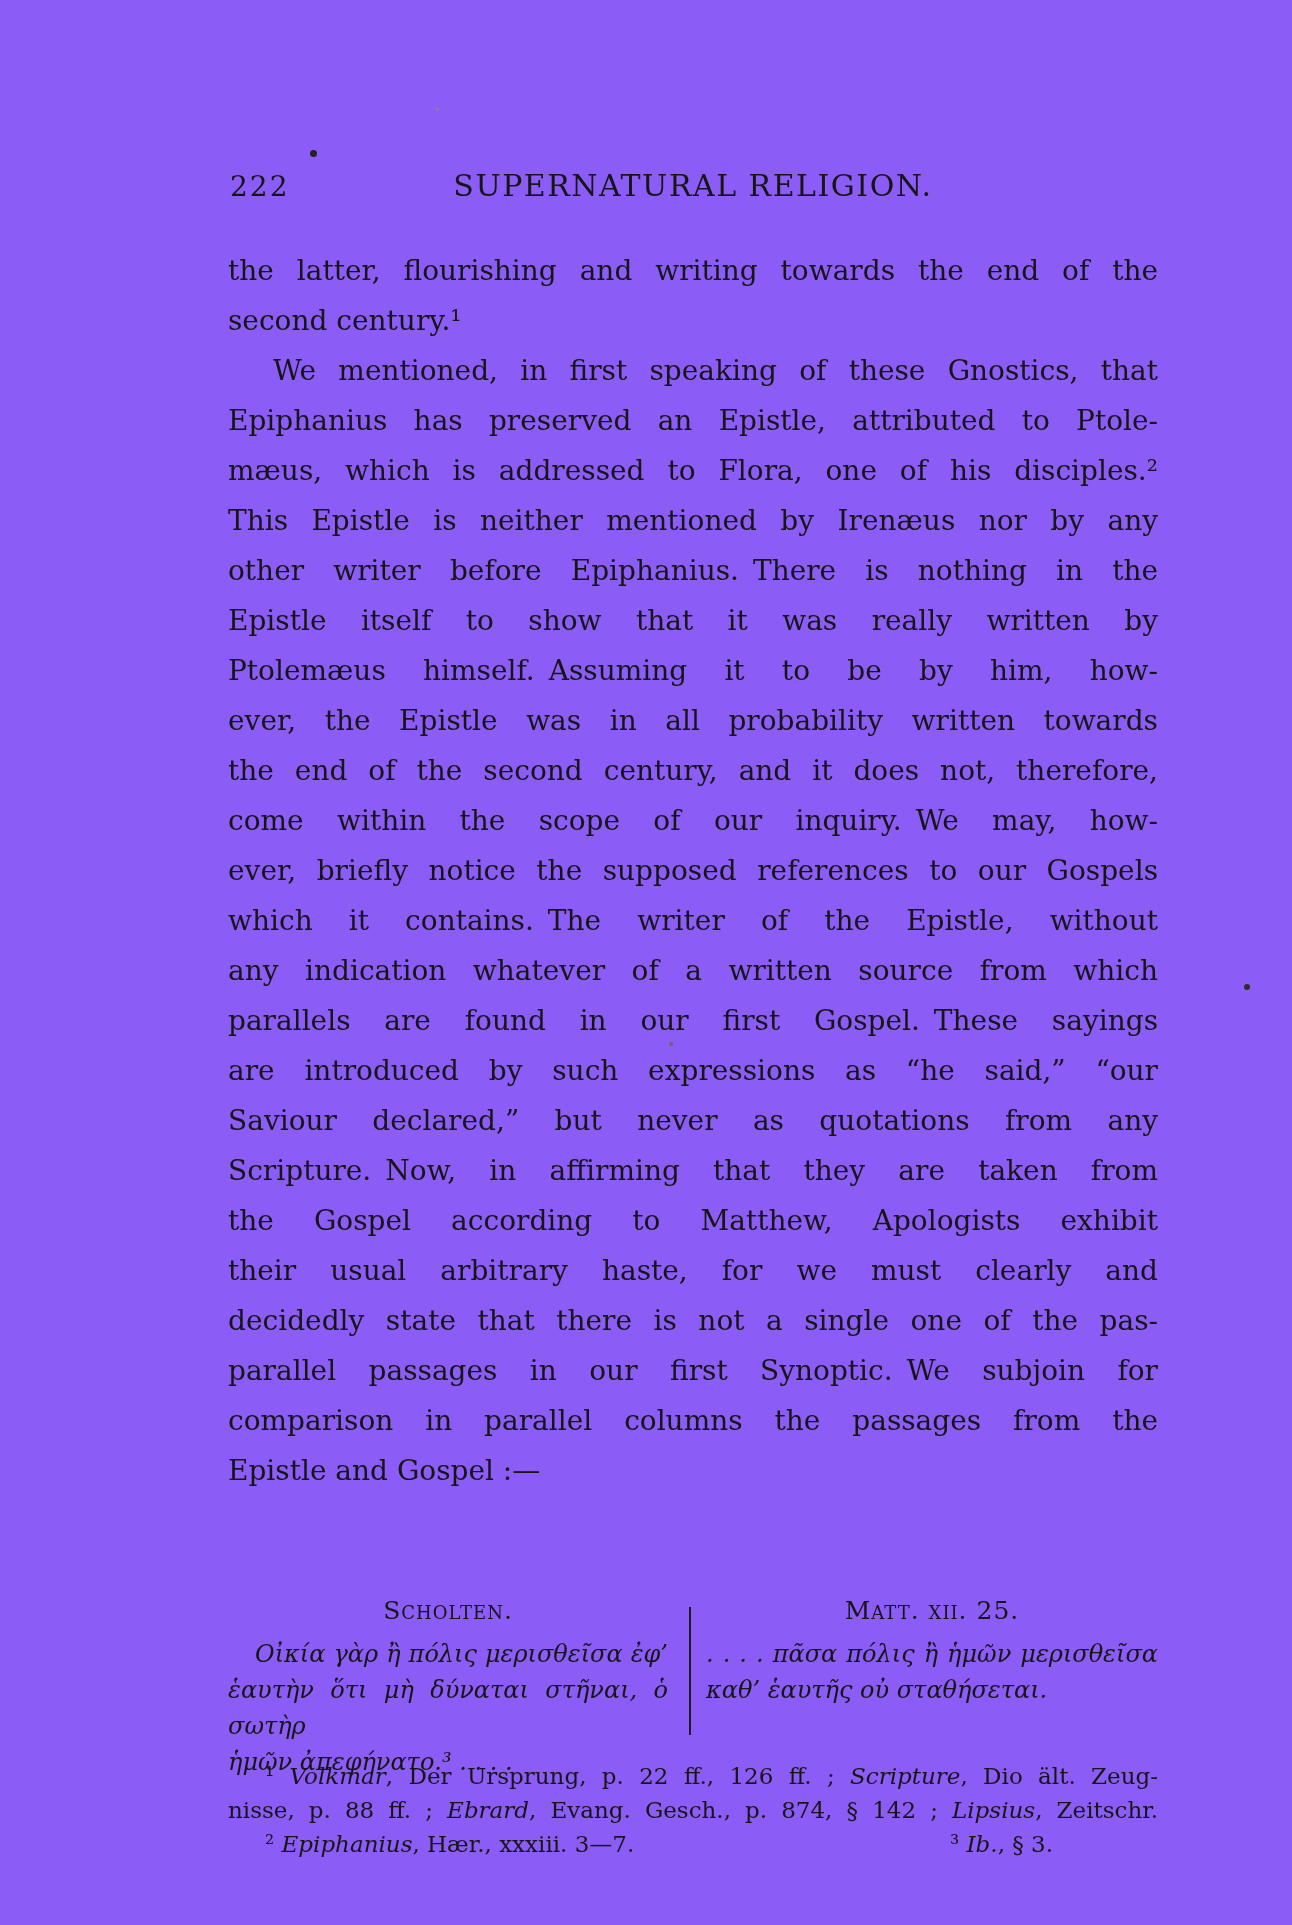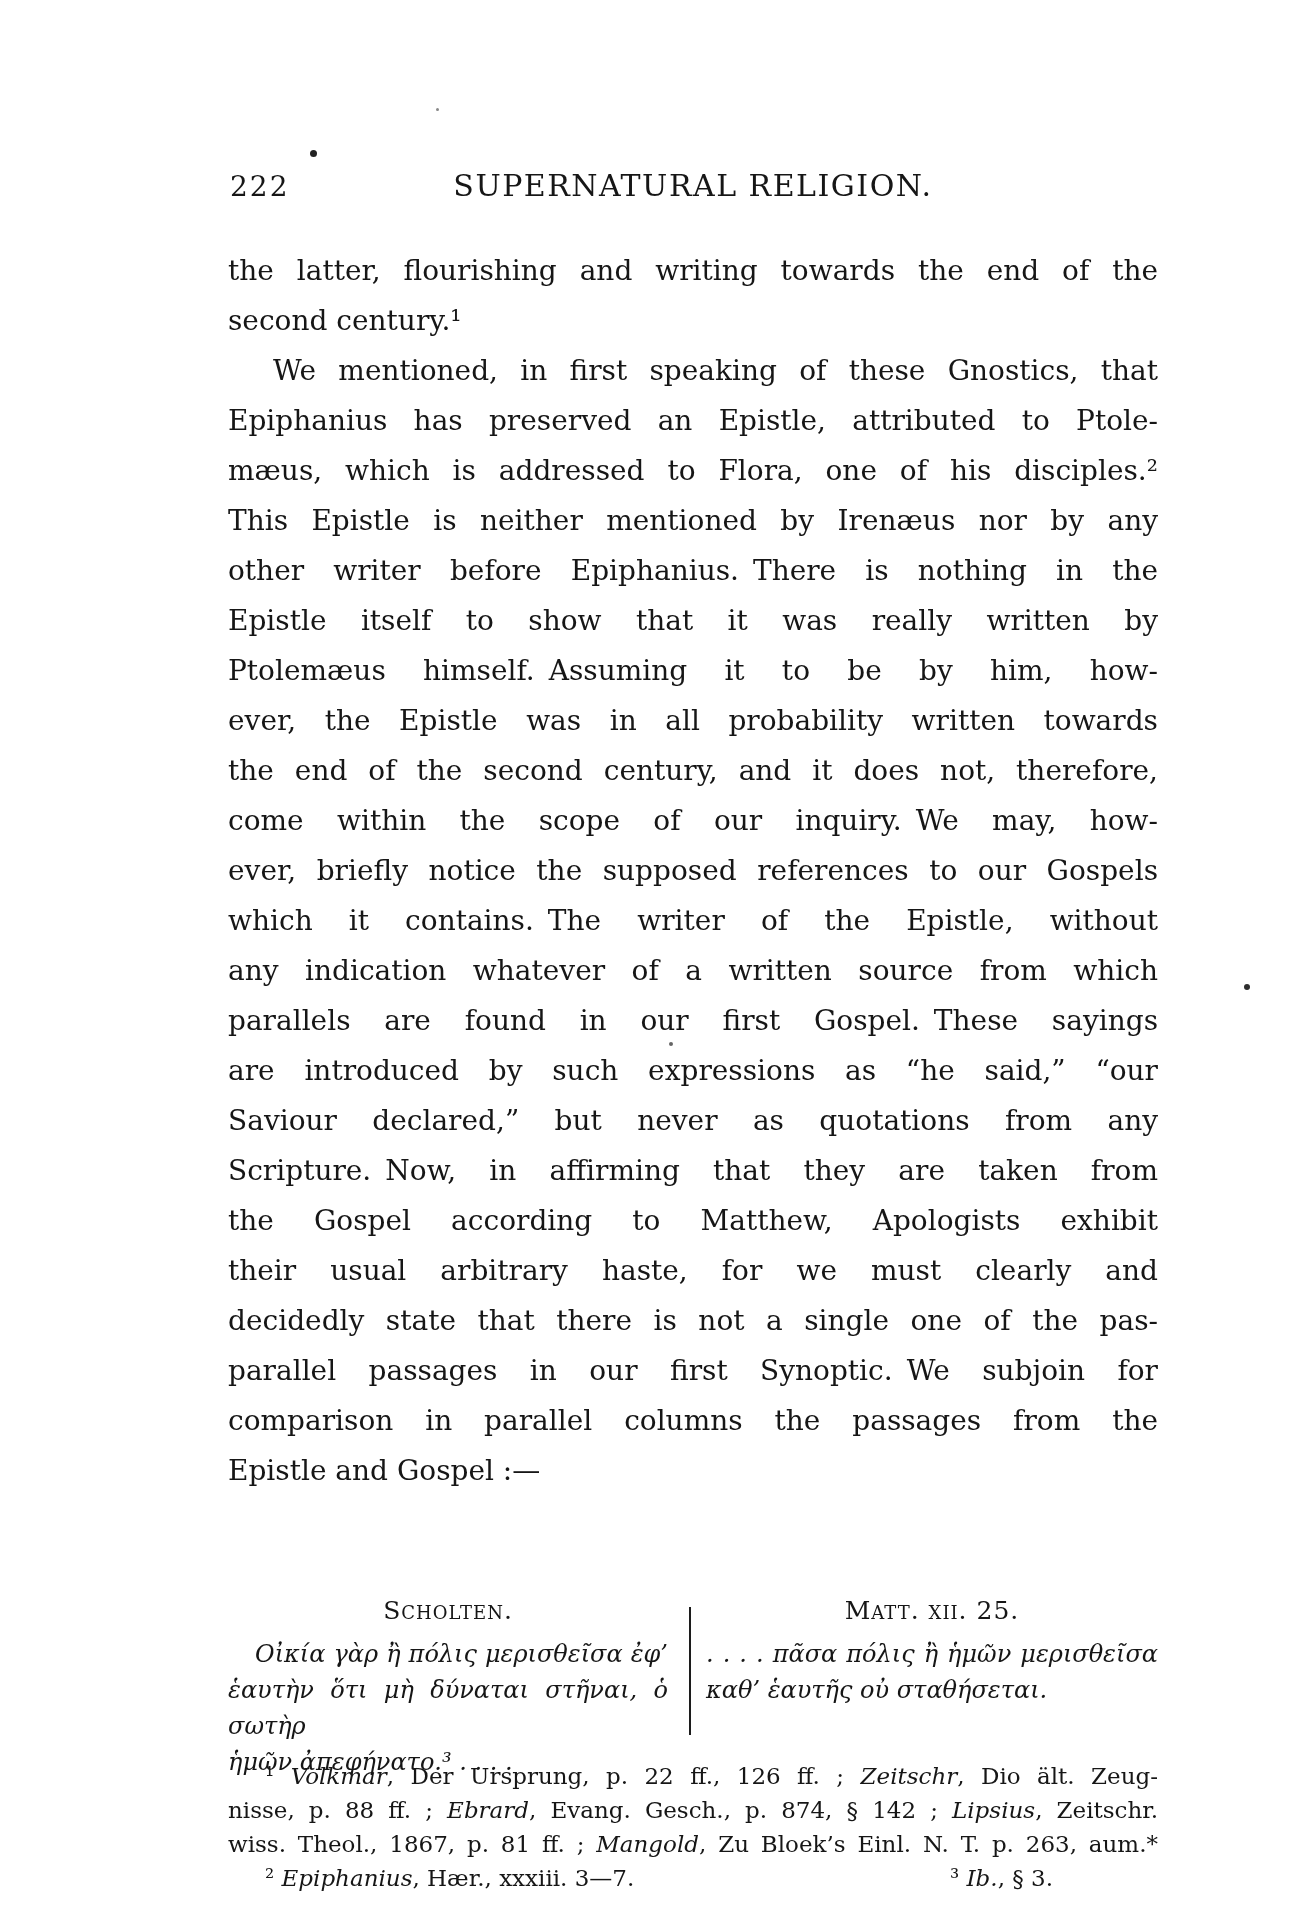--- a/index.html
+++ b/index.html
@@ -1,19 +1,19 @@
 <!DOCTYPE html>
 <html><head>
 <meta charset="utf-8">
 <style>
   html,body{margin:0;padding:0;background:#e8e8e4;}
   .page{
     position:relative;
     width:1292px;height:1925px;
-    background:#ffffff;
+    background:#8b5cf6;
     color:#161616;
     font-family:"DejaVu Serif","Liberation Serif",serif;
     overflow:hidden;
   }
   
   .pagehead{position:absolute;top:168px;left:228px;width:930px;height:40px;}
   .pnum{position:absolute;left:2px;top:2px;font-size:28px;letter-spacing:2px;}
   .ptitle{position:absolute;left:0;top:0;width:100%;text-align:center;font-size:30px;letter-spacing:1.5px;}
   
   .body{position:absolute;top:246px;left:228px;width:930px;font-size:28px;line-height:50px;}
@@ -97,18 +97,17 @@
     <div class="colR">
       <div class="chead">Matt. xii. 25.</div>
       <div class="glines">
           <div class="gline j">. . . . πᾶσα πόλις ἢ ἡμῶν μερισθεῖσα</div>
           <div class="gline">καθ’ ἑαυτῆς οὐ σταθήσεται.</div>
         </div>
     </div>
   </section>
 
   <section class="fnotes">
-      <div class="fline j find"><span>¹ </span><i>Volkmar</i><span>, Der Ursprung, p. 22 ff., 126 ff. ; </span><i>Zeitschr</i><span>, Dio ält. Zeug-</span></div>
+      <div class="fline j find"><span>¹ </span><i>Volkmar</i><span>, Der Ursprung, p. 22 ff., 126 ff. ; </span><i>Scripture</i><span>, Dio ält. Zeug-</span></div>
       <div class="fline j"><span>nisse, p. 88 ff. ; </span><i>Ebrard</i><span>, Evang. Gesch., p. 874, § 142 ; </span><i>Lipsius</i><span>, Zeitschr.</span></div>
-      <div class="fline j"><span>wiss. Theol., 1867, p. 81 ff. ; </span><i>Mangold</i><span>, Zu Bloek’s Einl. N. T. p. 263, aum.*</span></div>
       <div class="fline find ftwo"><span>² </span><i>Epiphanius</i><span>, Hær., xxxiii. 3—7.</span><span class="fn-right"><span>³ </span><i>Ib.</i><span>, § 3.</span></span></div>
     </section>
 </div>
 
 </body></html>

